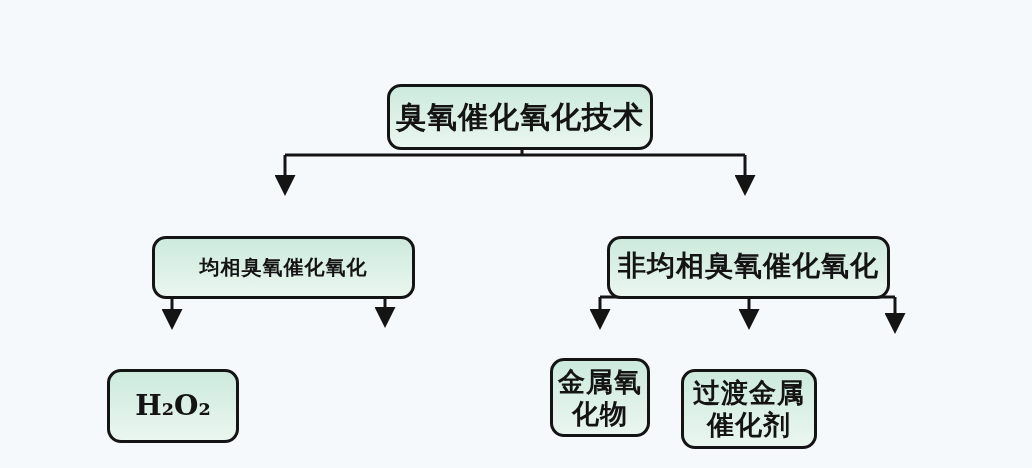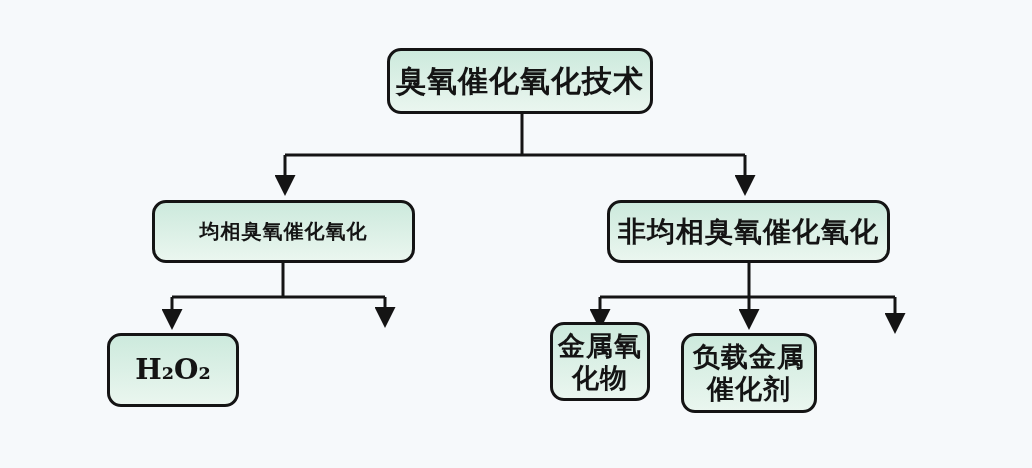--- a/index.html
+++ b/index.html
@@ -26,24 +26,25 @@
     display: flex; align-items: center; justify-content: center;
     text-align: center;
     background: linear-gradient(180deg, var(--node-fill-top, #cdeadd) 0%, var(--node-fill-bottom, #eaf6ef) 100%);
     border: 3px solid var(--node-border, #141414);
     border-radius: 14px;
     color: var(--text, #141414);
     font-weight: bold;
     white-space: pre-line;
     line-height: 1.18;
     letter-spacing: 1px;
+    margin-top: 36px;
   }
   #n-root      { left: 387px; top:  48px; width: 266px; height: 66px; font-size: 30px; }
   #n-homo      { left: 152px; top: 200px; width: 263px; height: 63px; font-size: 20px; }
-  #n-hetero    { left: 607px; top: 200px; width: 283px; height: 63px; font-size: 28px; }
+  #n-hetero    { left: 607px; top: 200px; width: 283px; height: 63px; font-size: 28px; font-family: Liberation Mono, monospace; }
   #n-h2o2      { left: 107px; top: 333px; width: 132px; height: 74px; font-size: 28px; letter-spacing: 0; }
   #n-trans     { left: 318px; top: 331px; width: 135px; height: 80px; font-size: 27px; }
   #n-oxide     { left: 550px; top: 322px; width: 100px; height: 79px; font-size: 27px; }
   #n-supported { left: 681px; top: 333px; width: 136px; height: 80px; font-size: 27px; }
   #n-carbon    { left: 845px; top: 337px; width: 100px; height: 75px; font-size: 27px; }
 </style>
 </head>
 <body>
 
 <div class="stage">
@@ -70,16 +71,16 @@
       <line class="edge" x1="895" y1="297" x2="895" y2="328" marker-end="url(#ah)"></line>
     </g>
   </svg>
 
   <div class="node" id="n-root">臭氧催化氧化技术</div>
   <div class="node" id="n-homo">均相臭氧催化氧化</div>
   <div class="node" id="n-hetero">非均相臭氧催化氧化</div>
   <div class="node" id="n-h2o2">H₂O₂</div>
   <div class="node" id="n-oxide">金属氧
 化物</div>
-  <div class="node" id="n-supported">负载金属
+  <div class="node" id="n-supported">过渡金属
 催化剂</div>
 
 </div>
 
 </body></html>

